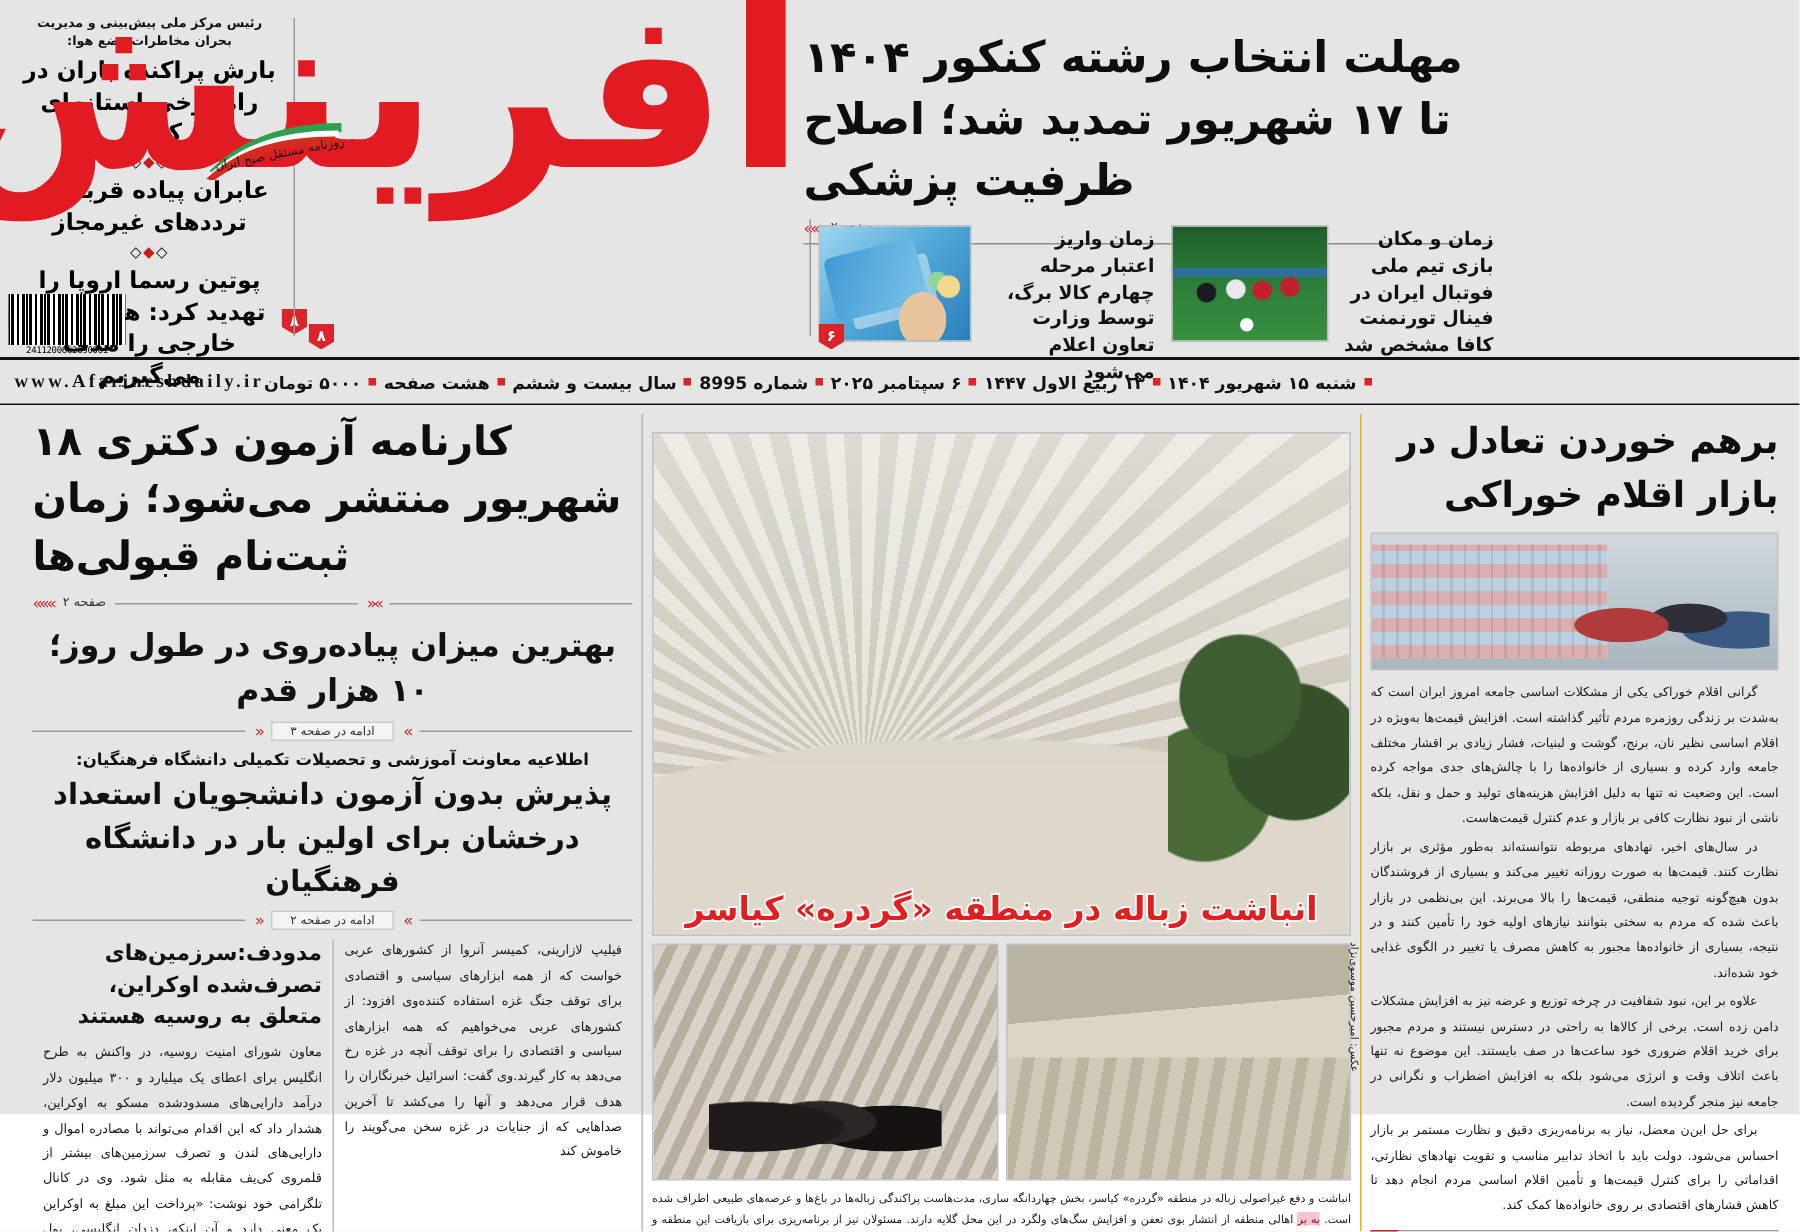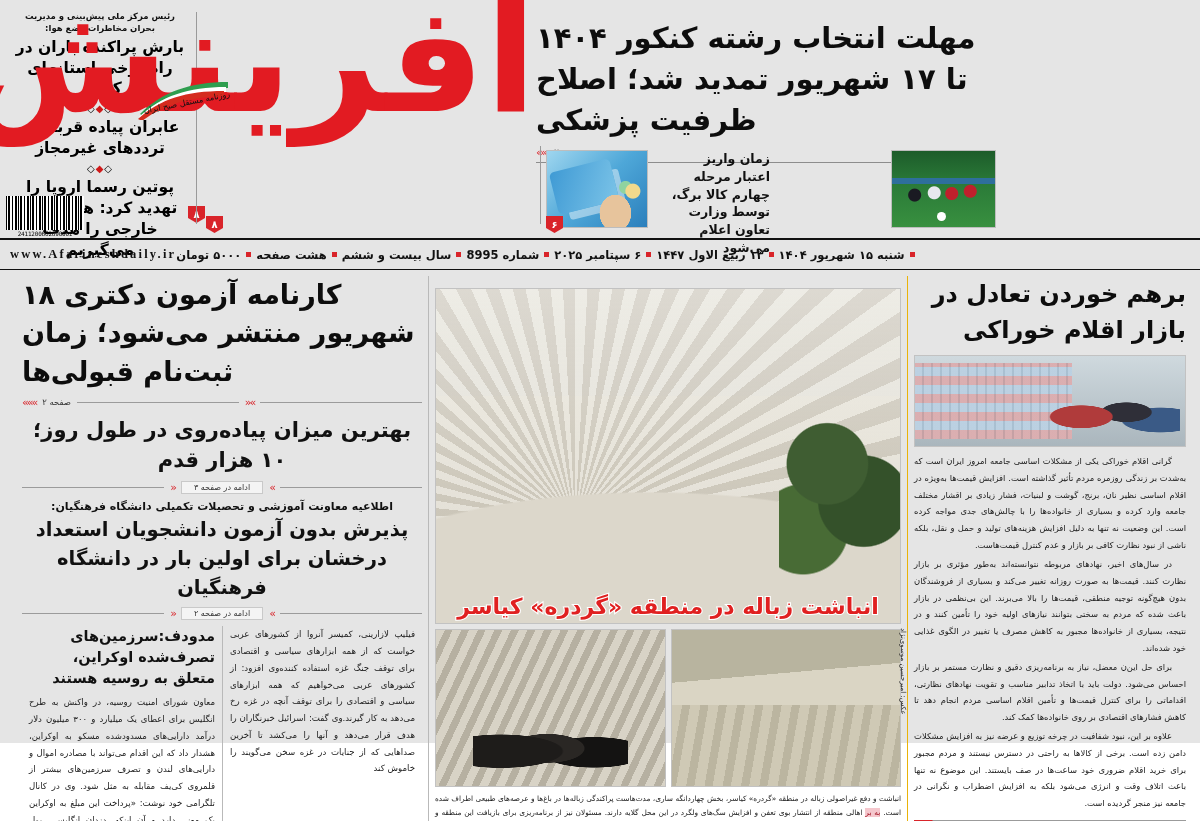--- a/index.html
+++ b/index.html
@@ -244,20 +244,21 @@
     <div class="tbox" style="right:430px; top:150px; width:224px;">
       <div class="ttext" style="width:104px;margin-left:15px;">زمان واریز اعتبار مرحله چهارم کالا برگ، توسط وزارت تعاون اعلام می‌شود</div>
       <div class="tphoto">
           <div class="ph ph-card"></div>
         </div>
     </div>
     <div class="pagebadge" style="left:546px; top:216px;">۶</div>
     <div class="vline" style="left:540px; top:146px; height:78px;"></div>
 
     <div class="tbox" style="right:204px; top:150px; width:224px;">
+      <div class="ttext" style="width:104px;">زمان و مکان بازی تیم ملی فوتبال ایران در فینال تورنمنت کافا مشخص شد</div>
       <div class="tphoto">
           <div class="ph ph-football"></div>
         </div>
     </div>
     <div class="pagebadge" style="left:206px; top:216px;">۸</div>
 
     <div class="logo-wrap">
       <div class="logo-word">آفرینش</div>
       <svg class="flag-swoosh" viewBox="0 0 96 40">
         <path d="M4 34 C26 12, 54 2, 92 2 L92 8 C56 9, 30 18, 9 37 Z" fill="#2f9e4f"></path>
@@ -297,22 +298,22 @@
     <div class="cols">
 
       <div class="col-right">
         <div class="right-head">برهم خوردن تعادل در بازار اقلام خوراکی</div>
         <div class="right-photo">
             <div class="ph ph-market"></div>
           </div>
         <div class="right-body">
           <p>گرانی اقلام خوراکی یکی از مشکلات اساسی جامعه امروز ایران است که به‌شدت بر زندگی روزمره مردم تأثیر گذاشته است. افزایش قیمت‌ها به‌ویژه در اقلام اساسی نظیر نان، برنج، گوشت و لبنیات، فشار زیادی بر اقشار مختلف جامعه وارد کرده و بسیاری از خانواده‌ها را با چالش‌های جدی مواجه کرده است. این وضعیت نه تنها به دلیل افزایش هزینه‌های تولید و حمل و نقل، بلکه ناشی از نبود نظارت کافی بر بازار و عدم کنترل قیمت‌هاست.</p>
           <p>در سال‌های اخیر، نهادهای مربوطه نتوانسته‌اند به‌طور مؤثری بر بازار نظارت کنند. قیمت‌ها به صورت روزانه تغییر می‌کند و بسیاری از فروشندگان بدون هیچ‌گونه توجیه منطقی، قیمت‌ها را بالا می‌برند. این بی‌نظمی در بازار باعث شده که مردم به سختی بتوانند نیازهای اولیه خود را تأمین کنند و در نتیجه، بسیاری از خانواده‌ها مجبور به کاهش مصرف یا تغییر در الگوی غذایی خود شده‌اند.</p>
+          <p>علاوه بر این، نبود شفافیت در چرخه توزیع و عرضه نیز به افزایش مشکلات دامن زده است. برخی از کالاها به راحتی در دسترس نیستند و مردم مجبور برای خرید اقلام ضروری خود ساعت‌ها در صف بایستند. این موضوع نه تنها باعث اتلاف وقت و انرژی می‌شود بلکه به افزایش اضطراب و نگرانی در جامعه نیز منجر گردیده است.</p>
           <p>برای حل این‌ن معضل، نیاز به برنامه‌ریزی دقیق و نظارت مستمر بر بازار احساس می‌شود. دولت باید با اتخاذ تدابیر مناسب و تقویت نهادهای نظارتی، اقداماتی را برای کنترل قیمت‌ها و تأمین اقلام اساسی مردم انجام دهد تا کاهش فشارهای اقتصادی بر روی خانواده‌ها کمک کند.</p>
-          <p>علاوه بر این، نبود شفافیت در چرخه توزیع و عرضه نیز به افزایش مشکلات دامن زده است. برخی از کالاها به راحتی در دسترس نیستند و مردم مجبور برای خرید اقلام ضروری خود ساعت‌ها در صف بایستند. این موضوع نه تنها باعث اتلاف وقت و انرژی می‌شود بلکه به افزایش اضطراب و نگرانی در جامعه نیز منجر گردیده است.</p>
         </div>
         <div class="promo">
           <span class="corner"></span>
 
         </div>
       </div>
 
       <div class="col-mid">
         <div style="position:relative;">
           <div class="photo-main">

